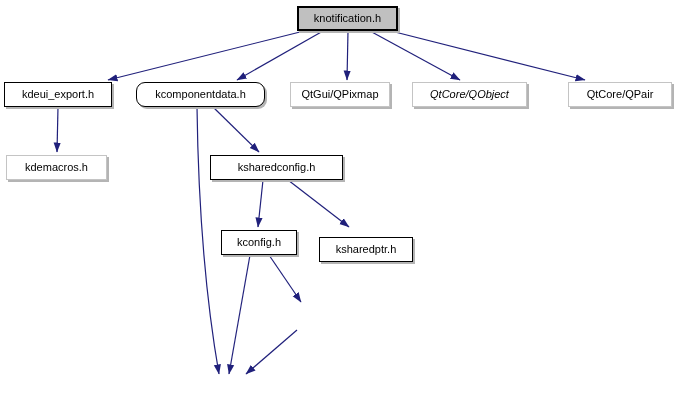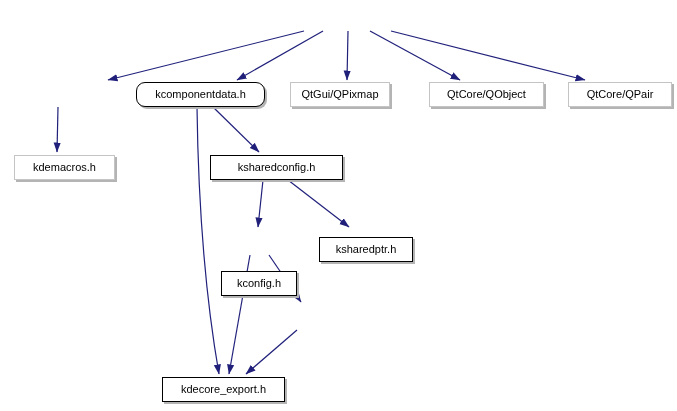--- a/index.html
+++ b/index.html
@@ -70,22 +70,23 @@
       <path d="M58,107 L57,152" marker-end="url(#arrowhead)"></path>
       <path d="M213,107 L259,152" marker-end="url(#arrowhead)"></path>
       <path d="M197,107 Q199,260 219,374" marker-end="url(#arrowhead)"></path>
       <path d="M263,180 L258,227" marker-end="url(#arrowhead)"></path>
       <path d="M288,180 L349,227" marker-end="url(#arrowhead)"></path>
       <path d="M269,255 L301,302" marker-end="url(#arrowhead)"></path>
       <path d="M250,255 L229,374" marker-end="url(#arrowhead)"></path>
       <path d="M297,330 L246,374" marker-end="url(#arrowhead)"></path>
     </svg>
 
+<div class="node root" style="left: 297px; top: 6px; width: 101px; height: 25px; color: rgb(0, 0, 0);">knotification.h</div>
+    <div class="node internal" style="left: 4px; top: 82px; width: 108px; height: 25px; color: rgb(0, 0, 0);">kdeui_export.h</div>
     <div class="node internal" style="left: 136px; top: 82px; width: 129px; height: 25px; color: rgb(0, 0, 0); border-radius: 9px;">kcomponentdata.h</div>
     <div class="node external" style="left: 290px; top: 82px; width: 100px; height: 25px; color: rgb(0, 0, 0);">QtGui/QPixmap</div>
-    <div class="node external" style="left: 429px; top: 82px; width: 115px; height: 25px; color: rgb(0, 0, 0);">QtCore/QObject</div>
+    <div class="node external" style="left: 412px; top: 82px; width: 115px; height: 25px; color: rgb(0, 0, 0); font-style: italic;">QtCore/QObject</div>
     <div class="node external" style="left: 568px; top: 82px; width: 104px; height: 25px; color: rgb(0, 0, 0);">QtCore/QPair</div>
-    <div class="node external" style="left: 6px; top: 155px; width: 101px; height: 25px; color: rgb(0, 0, 0); margin-left: 8px;">kdemacros.h</div>
+    <div class="node external" style="left: 6px; top: 155px; width: 101px; height: 25px; color: rgb(0, 0, 0);">kdemacros.h</div>
     <div class="node internal" style="left: 210px; top: 155px; width: 133px; height: 25px; color: rgb(0, 0, 0);">ksharedconfig.h</div>
-    <div class="node internal" style="left: 221px; top: 230px; width: 76px; height: 25px; color: rgb(0, 0, 0); margin-top: 41px;">kconfig.h</div>
+    <div class="node internal" style="left: 221px; top: 230px; width: 76px; height: 25px; color: rgb(0, 0, 0);">kconfig.h</div>
     <div class="node internal" style="left: 319px; top: 237px; width: 94px; height: 25px; color: rgb(0, 0, 0);">ksharedptr.h</div>
-    <div class="node internal" style="left: 162px; top: 377px; width: 123px; height: 25px; color: rgb(0, 0, 0);">kdecore_export.h</div>
   </div>
 
 </body></html>

